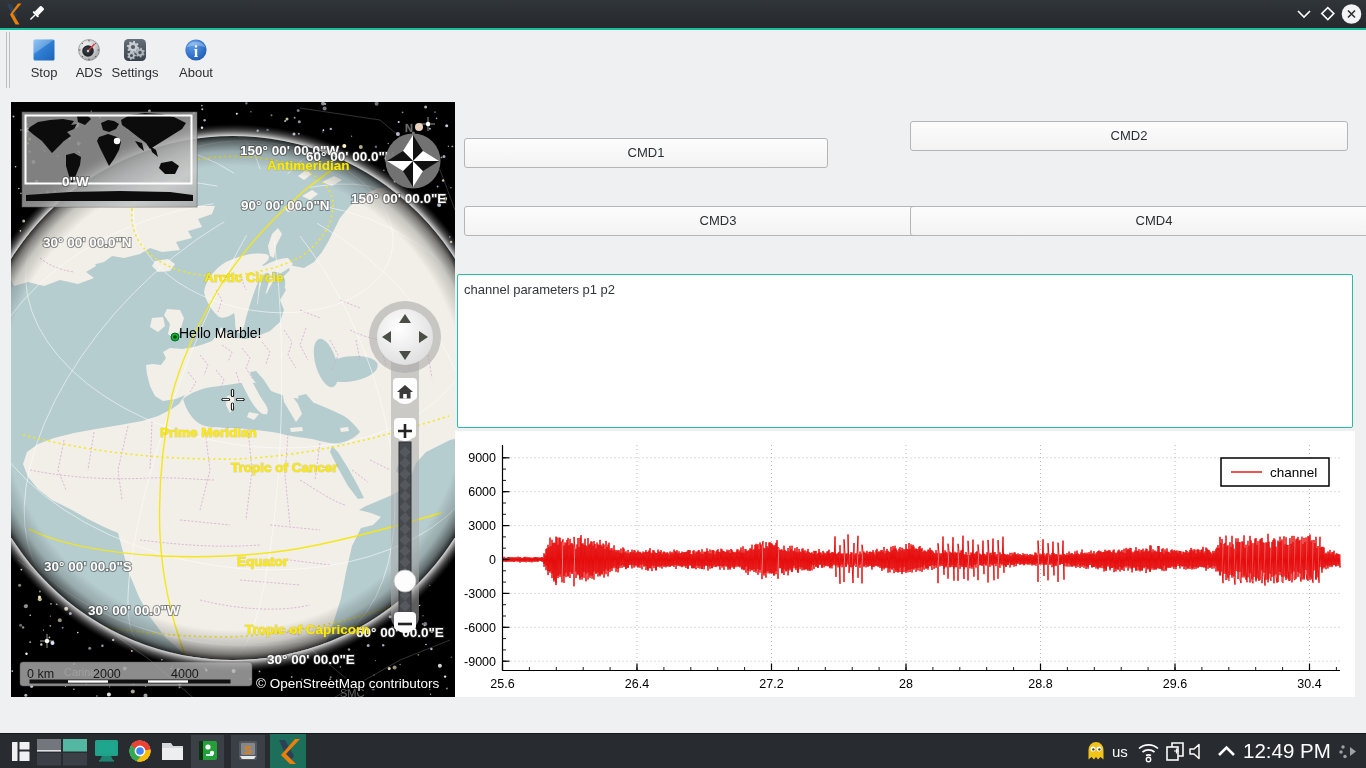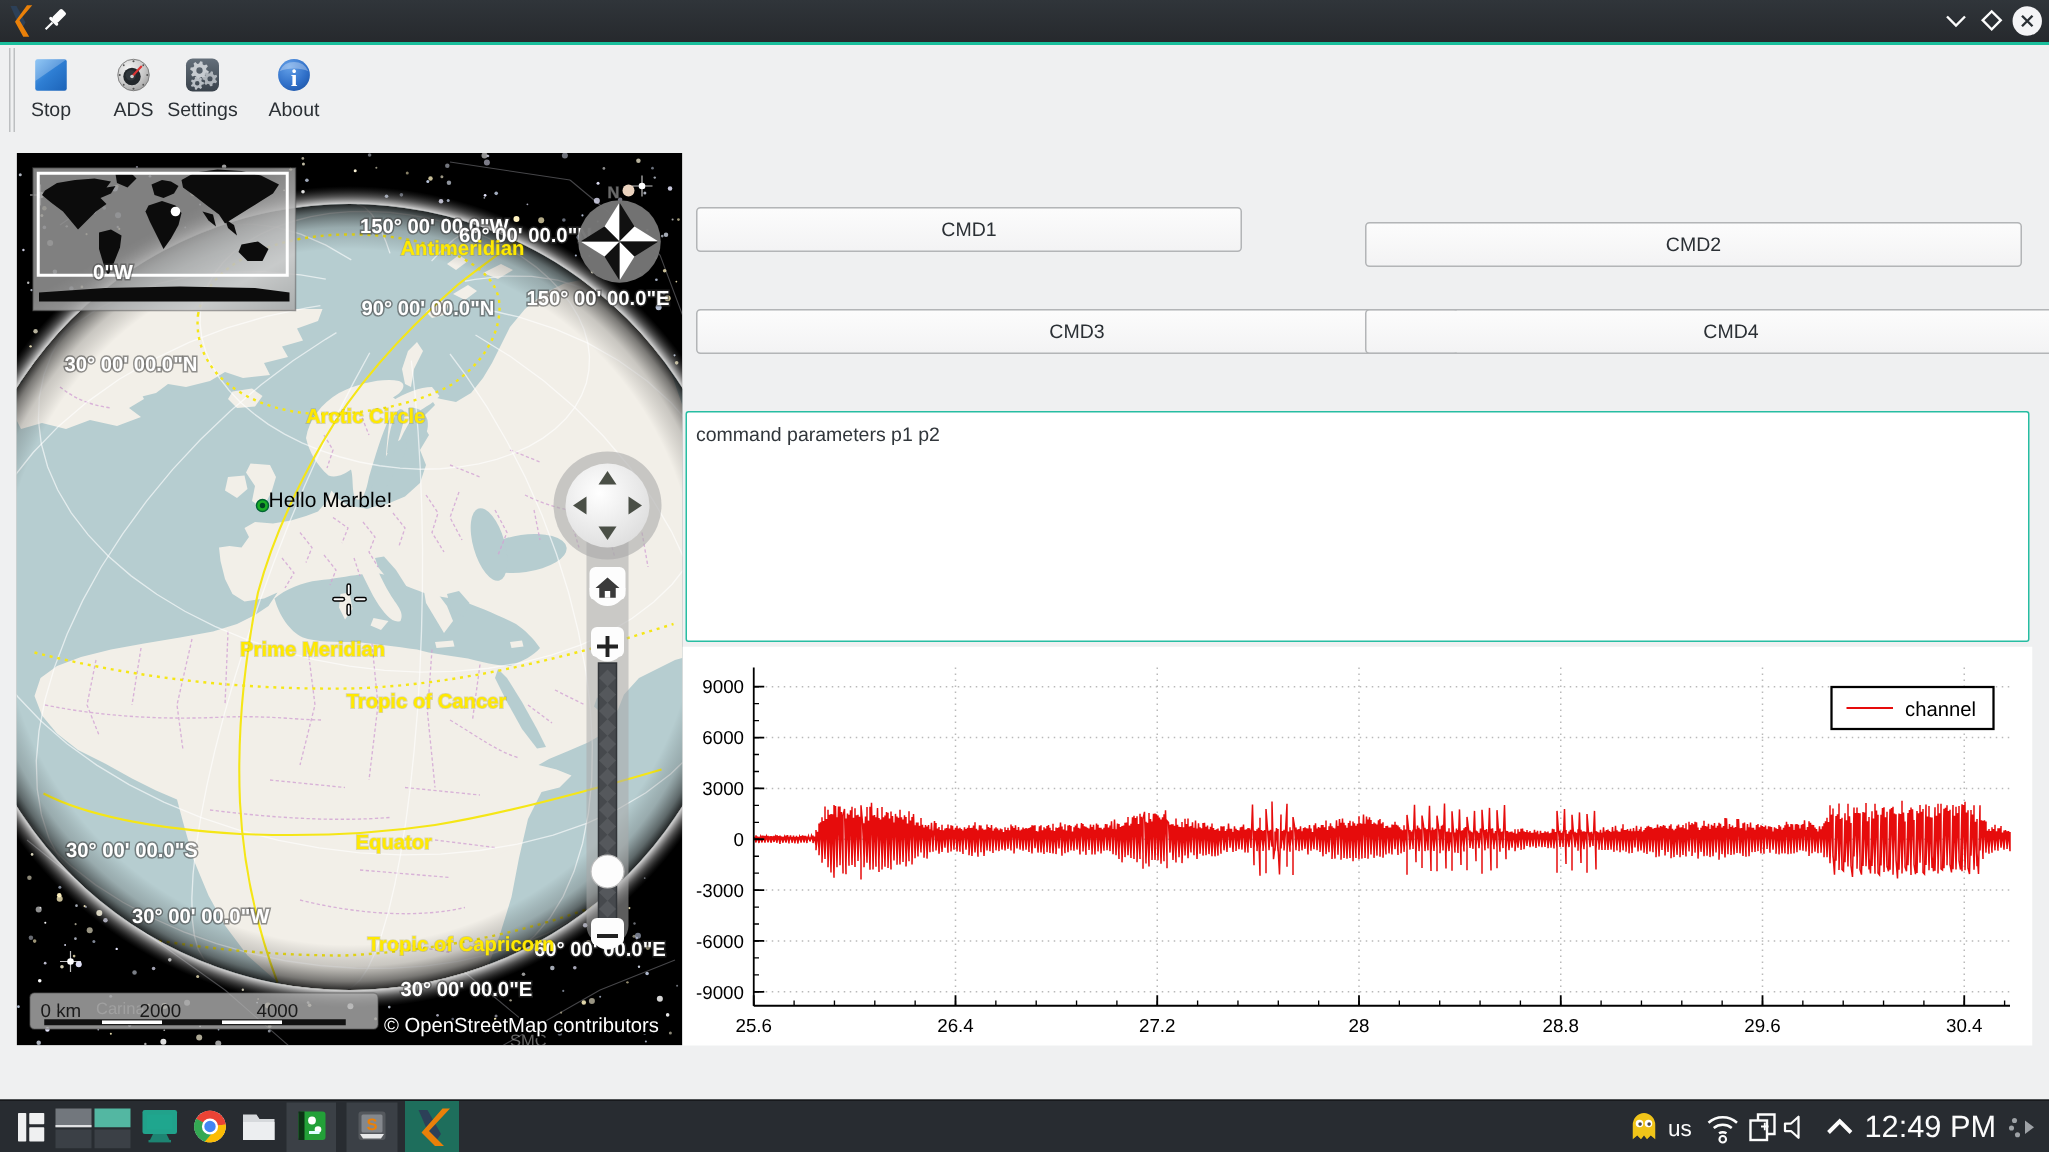--- a/index.html
+++ b/index.html
@@ -33,21 +33,21 @@
   <path d="M1298,11 L1304,17 L1310,11" fill="none" stroke="#fcfcfc" stroke-width="1.6"></path>
   <rect x="1323.6" y="9.3" width="8.5" height="8.5" transform="rotate(45 1327.8 13.5)" fill="none" stroke="#fcfcfc" stroke-width="1.6"></rect>
   <circle cx="1351.5" cy="14" r="9.8" fill="#f4f4f6"></circle>
   <path d="M1348,10.5 L1355,17.5 M1355,10.5 L1348,17.5" stroke="#2b3035" stroke-width="1.6"></path>
  </svg>
 </div>
 
 <div id="toolbar">
  <div class="abs" style="left:6px;top:2px;width:1px;height:56px;background:#bdbfc1"></div>
  <div class="abs" style="left:9px;top:2px;width:1px;height:56px;background:#bdbfc1"></div>
- <div class="tbitem" style="left:12px;width:44px">
+ <div class="tbitem" style="left:22px;width:44px">
   <svg width="24" height="24" viewBox="0 0 24 24" style="display:block;margin:0 auto 3px">
    <defs>
           <linearGradient id="stg" x1="0" y1="0" x2="1" y2="1">
     <stop offset="0" stop-color="#6cb4f2"></stop>
             <stop offset="0.45" stop-color="#2f7fd4"></stop>
             <stop offset="1" stop-color="#1c63b8"></stop>
           </linearGradient>
         </defs>
    <rect x="1.5" y="1.5" width="21" height="21" rx="1.5" fill="url(#stg)"></rect>
    <path d="M1.5,1.5 L22.5,1.5 L1.5,16 Z" fill="rgba(255,255,255,.25)"></path>
@@ -101,24 +101,24 @@
             <stop offset="1" stop-color="#1b4f9e"></stop>
           </radialGradient>
         </defs>
    <circle cx="12" cy="12" r="10.6" fill="url(#abg)"></circle>
    <path d="M2.4,9.5 A10.6,10.6 0 0 1 21.6,9.5 A14,7 0 0 0 2.4,9.5" fill="rgba(255,255,255,.3)"></path>
    <text x="12" y="19" font-family="Liberation Serif,serif" font-size="16" font-weight="bold" fill="#fff" text-anchor="middle">i</text>
   </svg>About</div>
 </div>
 
 <div class="cmdbtn" style="left:464px;top:138px;width:364px">CMD1</div>
-<div class="cmdbtn" style="left:910px;top:148px;width:438px">CMD2</div>
+<div class="cmdbtn" style="left:910px;top:121px;width:438px">CMD2</div>
 <div class="cmdbtn" style="left:464px;top:206px;width:508px">CMD3</div>
 <div class="cmdbtn" style="left:910px;top:206px;width:488px">CMD4</div>
-<div id="ta">command parameters p1 p2</div>
+<div id="ta">channel parameters p1 p2</div>
 
 <svg class="abs" style="left:11px;top:102px" width="444" height="595" viewBox="11 102 444 595">
  <defs>
   <radialGradient id="limb" cx="0.5" cy="0.5" r="0.5">
    <stop offset="0" stop-color="rgba(0,0,0,0)"></stop>
    <stop offset="0.885" stop-color="rgba(0,0,0,0)"></stop>
    <stop offset="0.94" stop-color="rgba(35,35,35,0.2)"></stop>
    <stop offset="0.978" stop-color="rgba(22,22,22,0.55)"></stop>
    <stop offset="1" stop-color="rgba(5,5,5,0.85)"></stop>
   </radialGradient>

